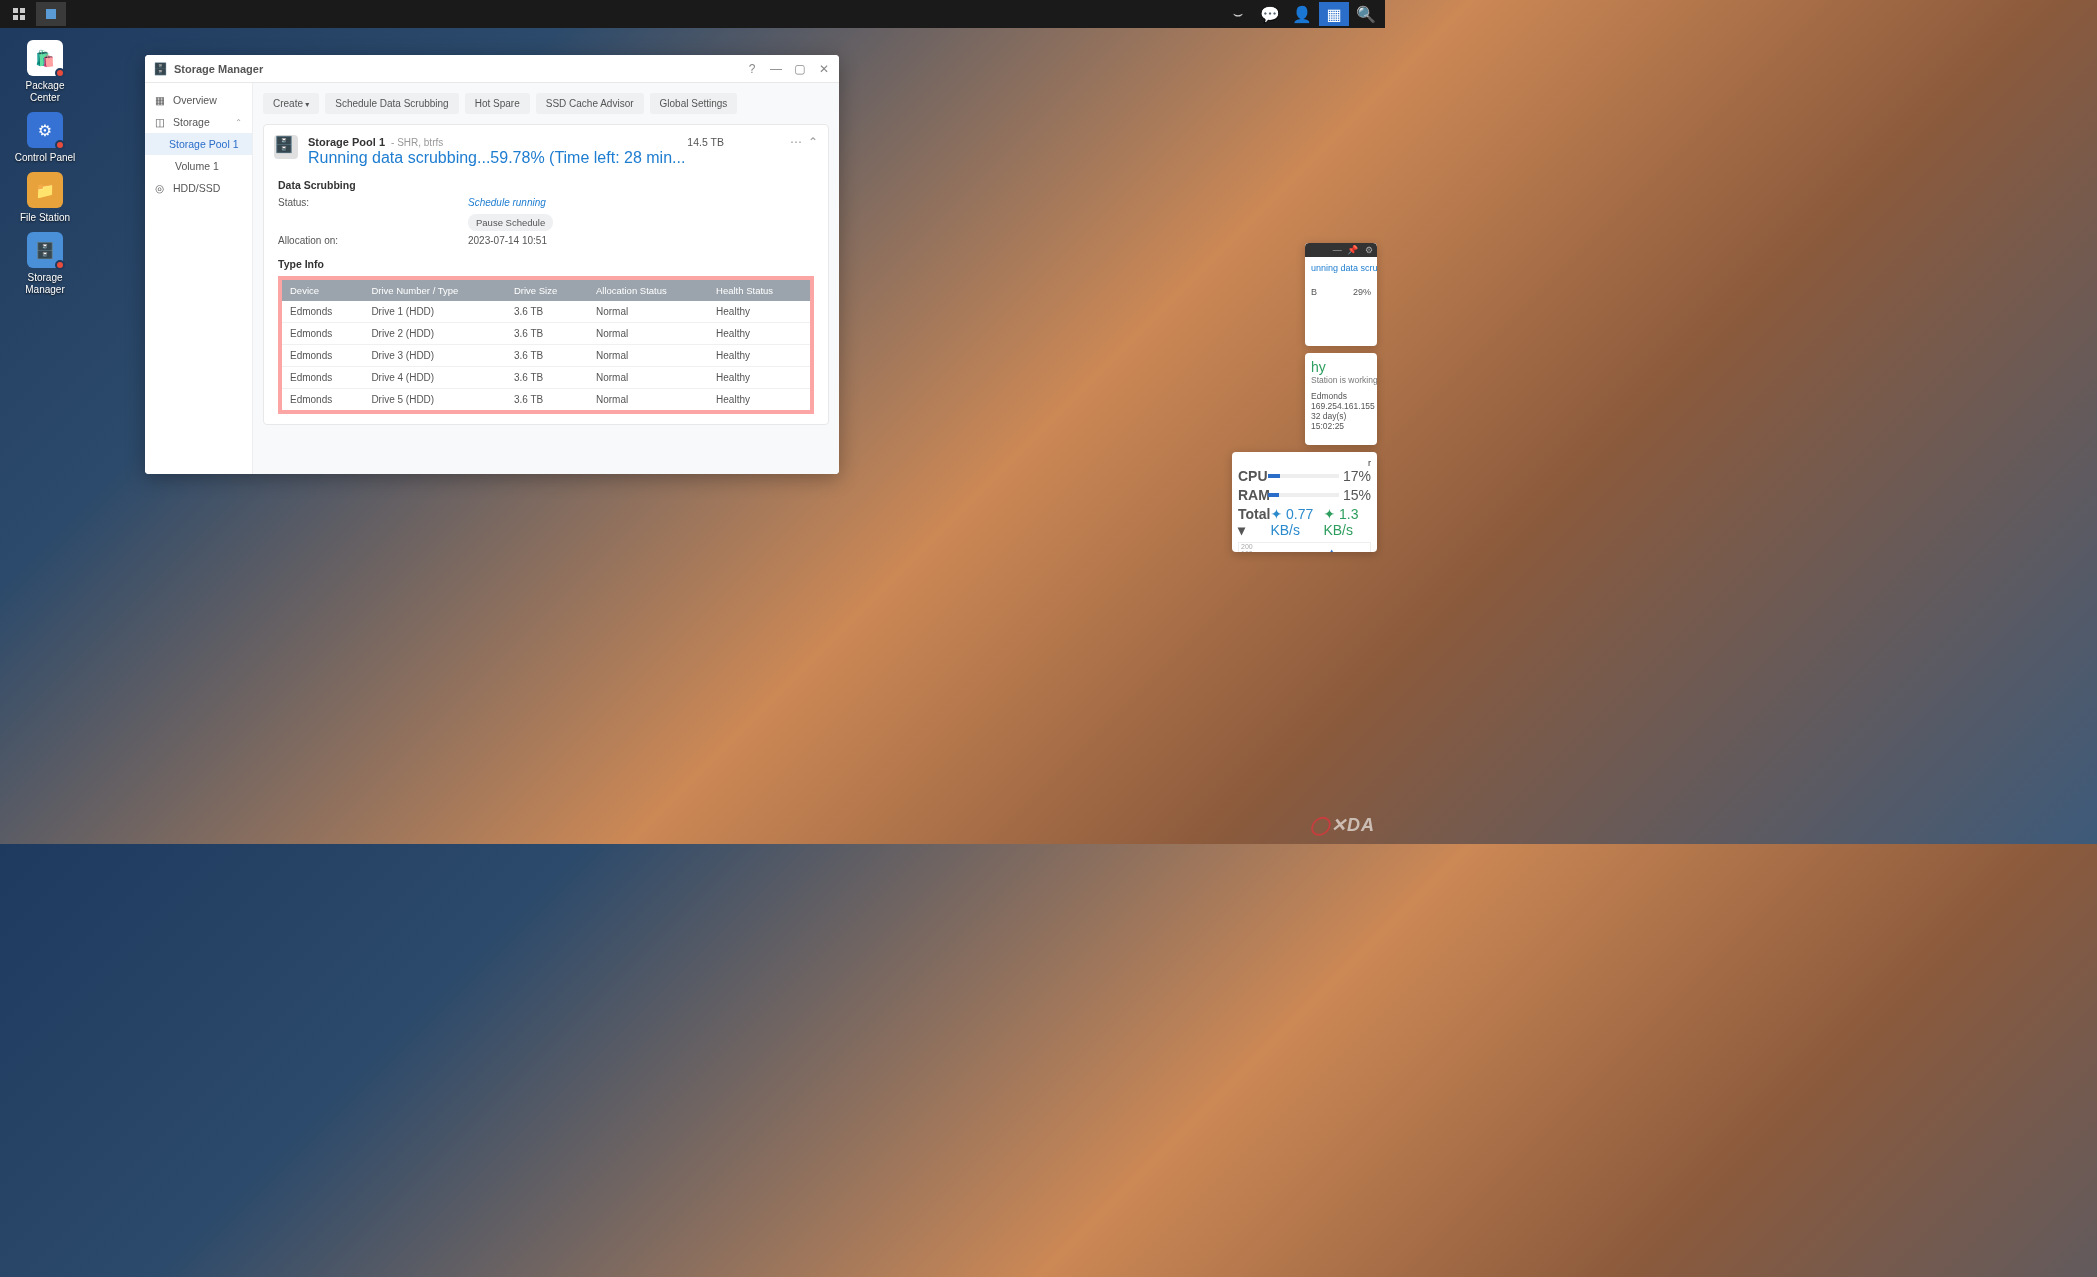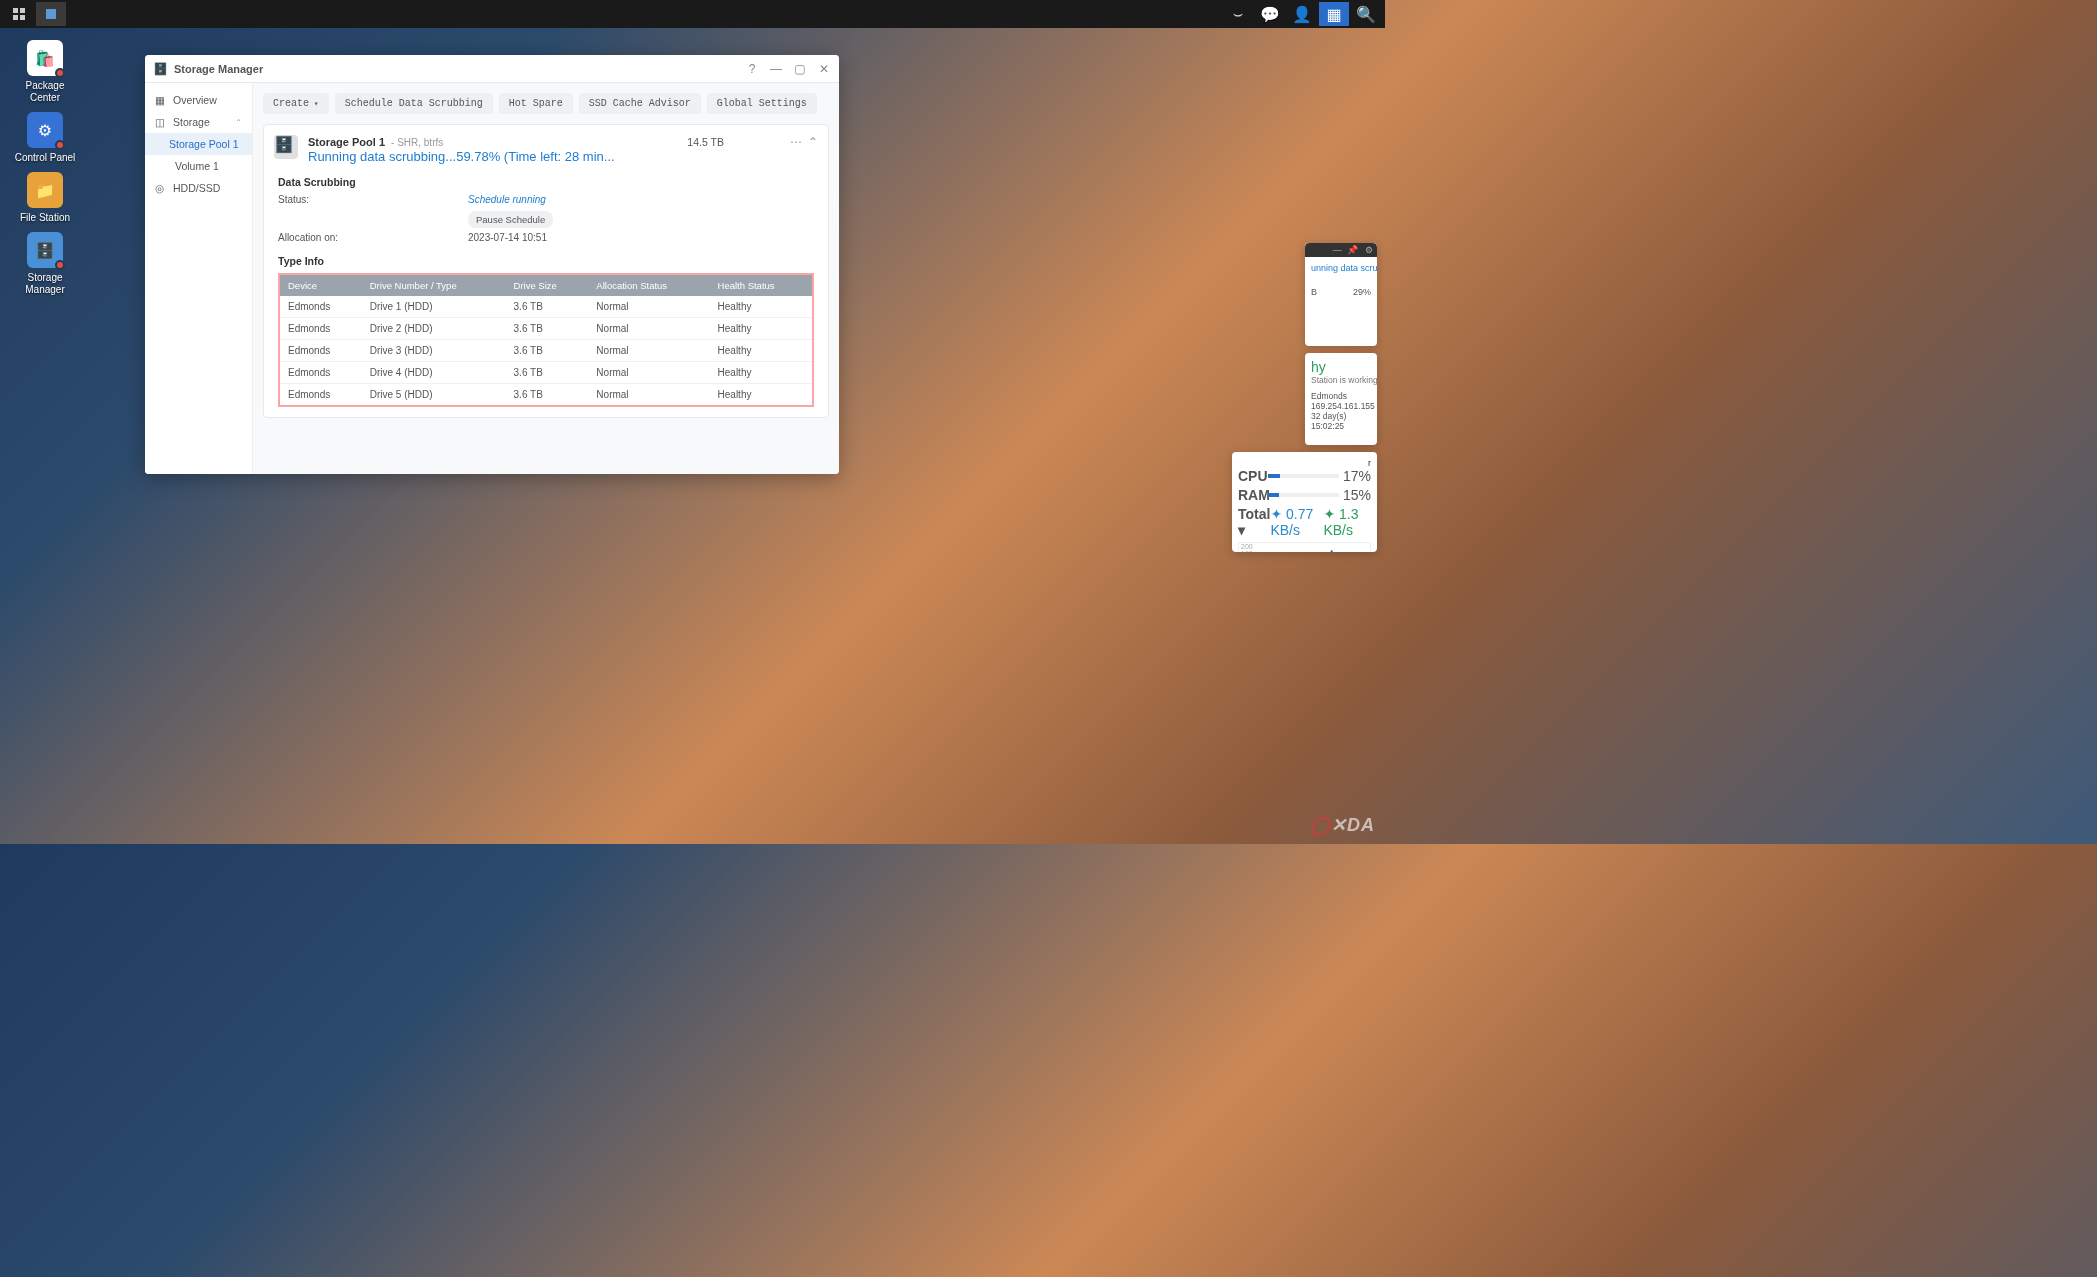--- a/index.html
+++ b/index.html
@@ -20,39 +20,39 @@
 .window-control { width: 14px; height: 14px; display: flex; align-items: center; justify-content: center; cursor: pointer; color: #888; font-size: 12px; }
 .window-body { flex: 1; display: flex; overflow: hidden; }
 .sidebar { width: 108px; background: #fff; border-right: 1px solid #eee; padding: 6px 0; }
 .sidebar-item { display: flex; align-items: center; padding: 5px 10px; font-size: 10.5px; color: #555; cursor: pointer; gap: 6px; }
 .sidebar-item.sub { padding-left: 24px; }
 .sidebar-item.sub2 { padding-left: 30px; }
 .sidebar-item.active { background: #e8f0fa; color: #2a6ec9; }
 .sidebar-icon { width: 12px; height: 12px; }
 .main-panel { flex: 1; background: #f8f9fa; padding: 10px; overflow-y: auto; }
 .toolbar { display: flex; gap: 6px; margin-bottom: 10px; }
-.toolbar-btn { padding: 5px 10px; background: #eef0f2; border: none; border-radius: 3px; font-size: 10px; color: #555; cursor: pointer; font-family: Liberation Mono, monospace; }
+.toolbar-btn { padding: 5px 10px; background: #eef0f2; border: none; border-radius: 3px; font-size: 10px; color: #555; cursor: pointer; }
 .toolbar-btn.dropdown::after { content: " ▾"; font-size: 8px; }
 .pool-card { background: #fff; border: 1px solid #e8e8e8; border-radius: 4px; padding: 10px; margin-bottom: 8px; }
 .pool-header { display: flex; align-items: flex-start; gap: 10px; }
 .pool-icon { width: 24px; height: 24px; background: #e0e0e0; border-radius: 4px; flex-shrink: 0; position: relative; }
 .pool-title-row { display: flex; align-items: center; gap: 6px; }
 .pool-title { font-size: 11px; font-weight: 600; color: #333; }
 .pool-subtitle { font-size: 10px; color: #999; }
-.pool-status { font-size: 13px; color: #1e7dd0; }
+.pool-status { font-size: 16px; color: #1e7dd0; }
 .pool-size { margin-left: auto; font-size: 10.5px; color: #555; padding-right: 60px; }
 .pool-actions { display: flex; gap: 6px; color: #999; font-size: 12px; }
 .info-section { margin-top: 12px; padding: 0 4px; }
 .info-heading { font-size: 10.5px; font-weight: 600; color: #333; margin-bottom: 6px; }
 .info-row { display: flex; font-size: 10px; color: #555; margin-bottom: 4px; }
 .info-label { width: 190px; }
 .info-value { flex: 1; }
 .info-value.link { color: #1e7dd0; font-style: italic; }
 .pause-btn { display: inline-block; padding: 3px 8px; background: #eef0f2; border-radius: 8px; font-size: 9.5px; color: #555; cursor: pointer; margin-top: 2px; }
-.drive-table { width: 100%; margin-top: 6px; border-collapse: collapse; font-size: 10px; border: 2px solid #fca5a5; }
+.drive-table { width: 100%; margin-top: 6px; border-collapse: collapse; font-size: 10px; border: 4px solid #fca5a5; }
 .drive-table th { background: #9ba4ac; color: #fff; text-align: left; padding: 5px 8px; font-weight: normal; font-size: 9.5px; }
 .drive-table td { padding: 5px 8px; border-bottom: 1px solid #f0f0f0; color: #555; }
 .status-normal { color: #4a9e4a; margin-top: 29px; }
 .status-healthy { color: #2e8b2e; }
 .widget { position: absolute; right: 8px; background: #fff; border-radius: 4px; box-shadow: 0 2px 10px rgba(0,0,0,0.2); font-size: 10px; }
 .widget1 { top: 243px; width: 72px; height: 103px; padding: 6px; overflow:hidden;}
 .widget1-header { height: 14px; background: #333; margin: -6px -6px 6px; border-radius: 4px 4px 0 0; display:flex; justify-content:flex-end; align-items:center; gap:6px; padding-right:4px; color:#aaa; font-size:9px;}
 .widget2 { top: 353px; width: 72px; height: 92px; padding: 6px; overflow:hidden; }
 .widget3 { top: 452px; width: 145px; height: 100px; padding: 6px; overflow:hidden; }
 .widget-row { display: flex; justify-content: space-between; align-items: center; font-size: 14px; color: #555; margin-bottom: 3px; }

